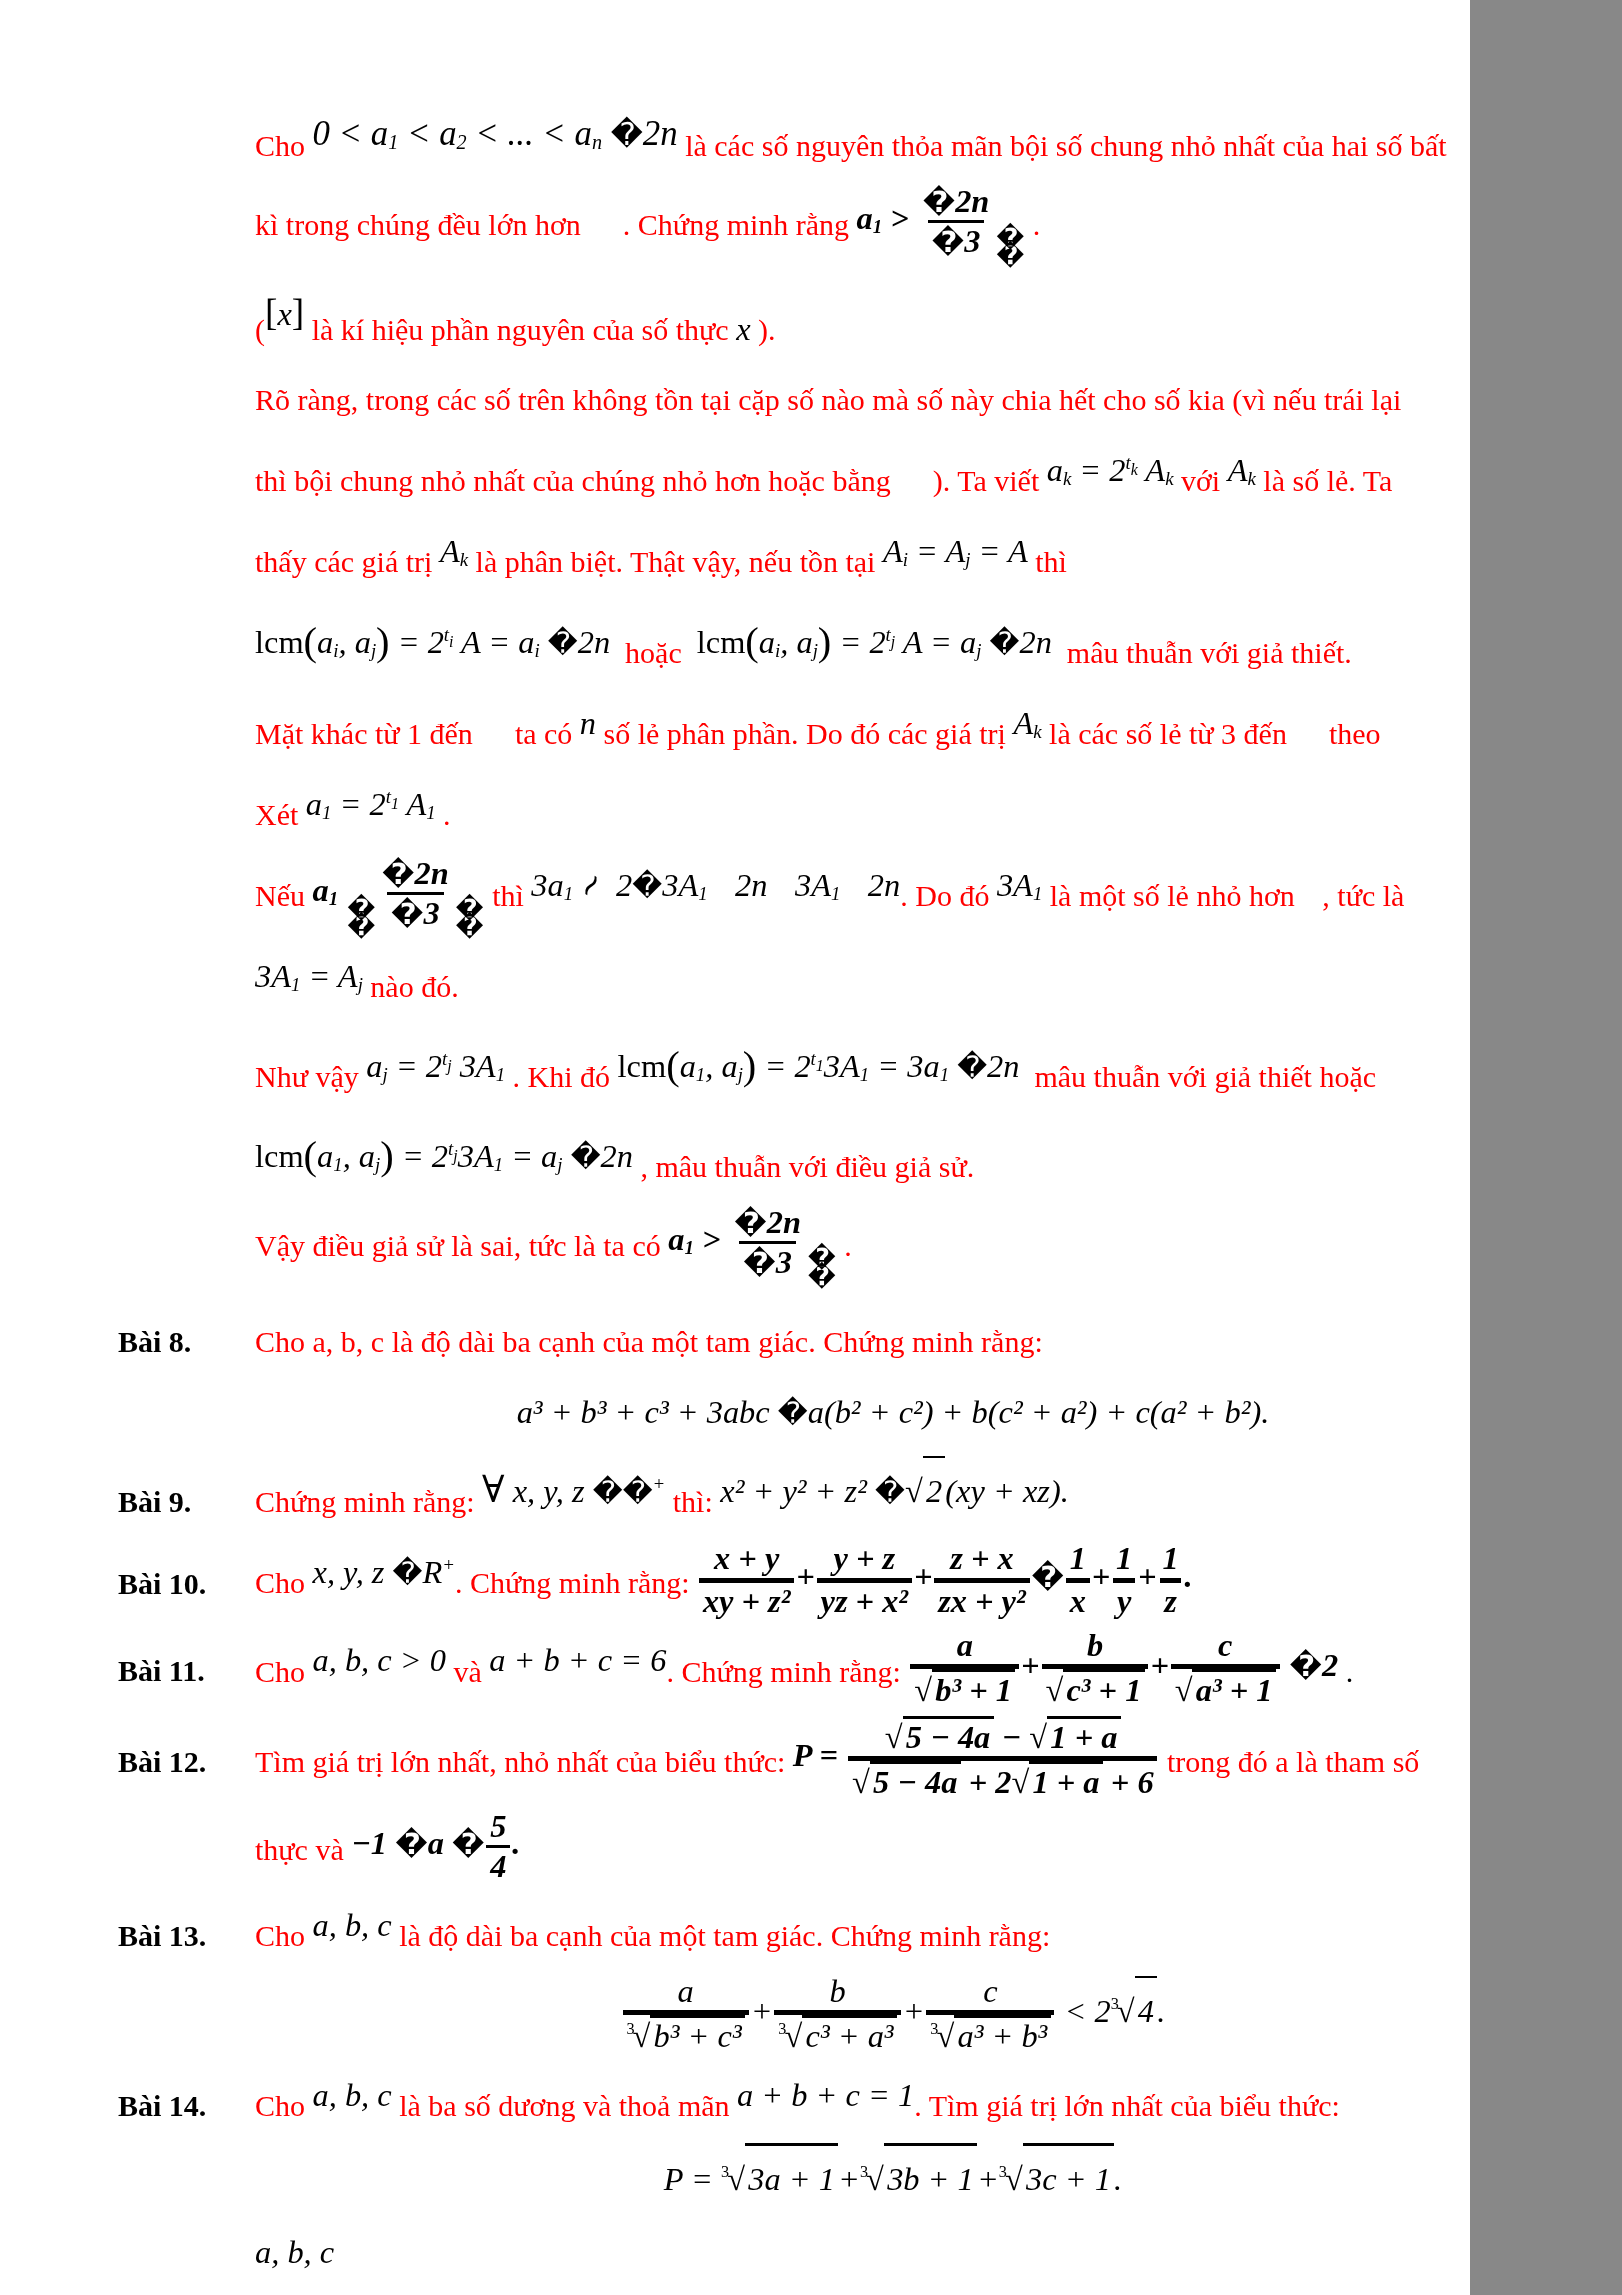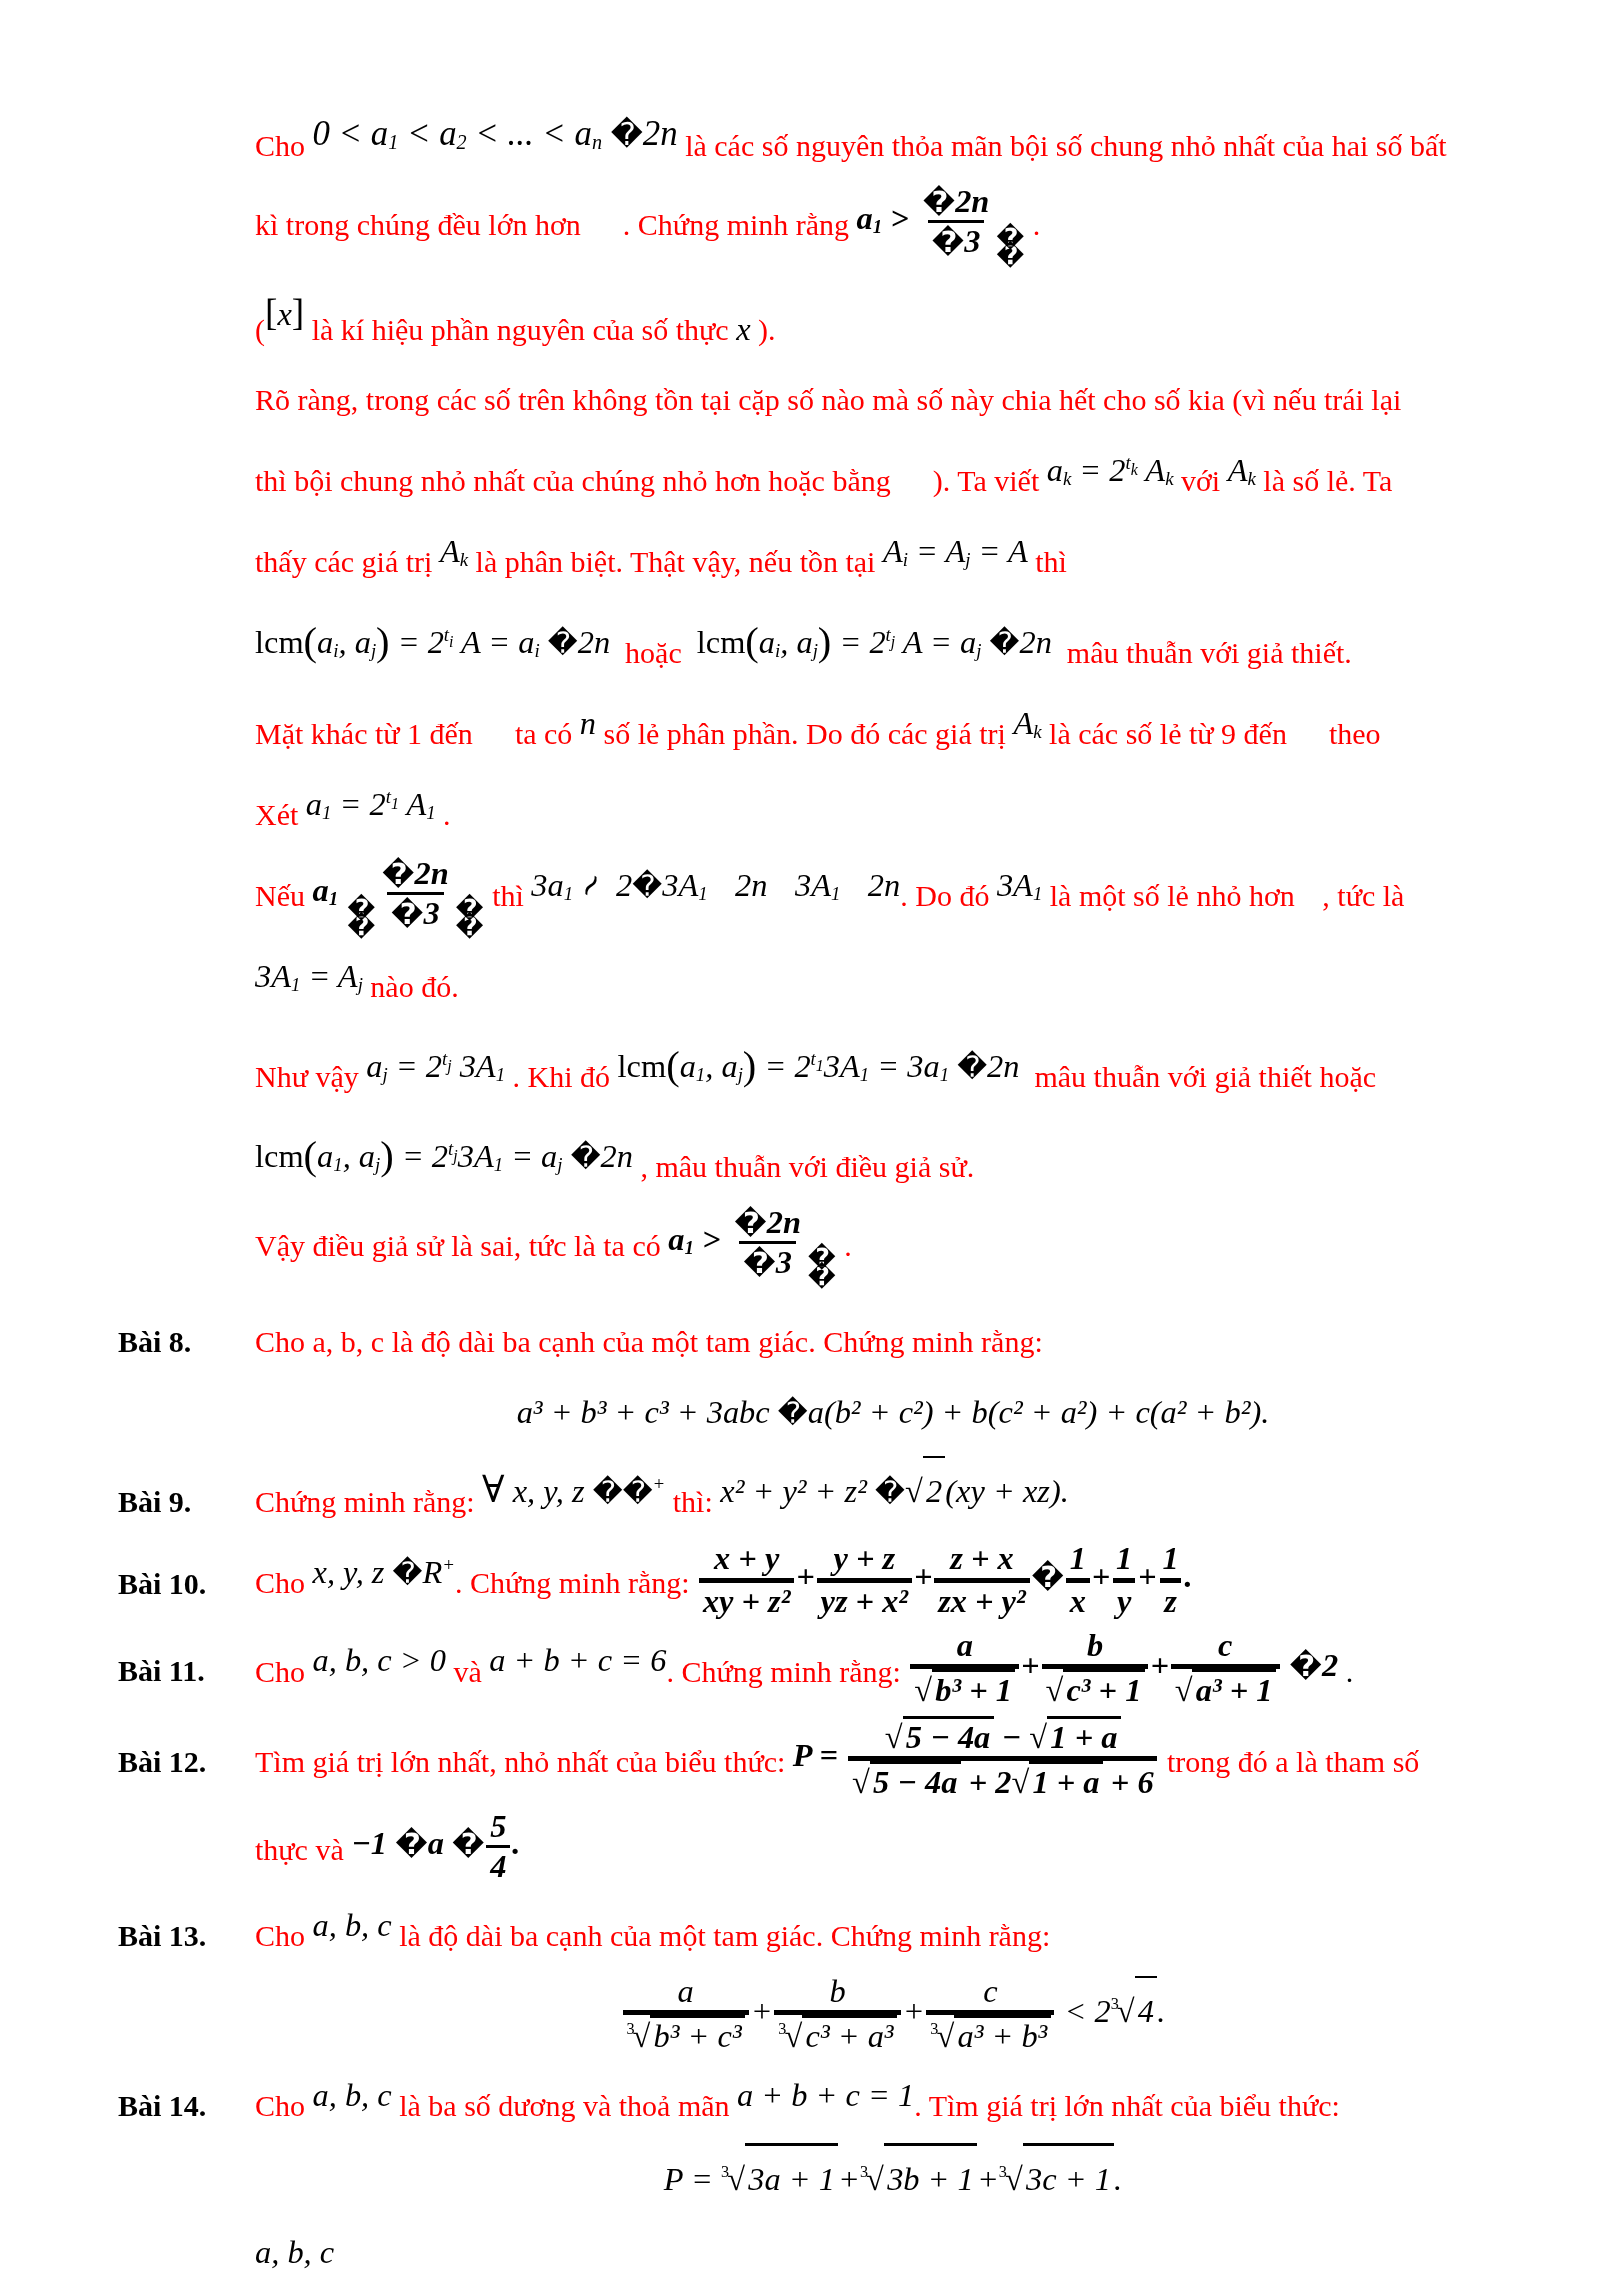--- a/index.html
+++ b/index.html
@@ -1,16 +1,16 @@
 <!DOCTYPE html>
 <html style="font-size:10.5px"><head>
 <meta charset="utf-8">
 <style>
   html,body{margin:0;padding:0;background:#888;}
-  .page{position:relative;width:1622px;height:2295px;background:#ffffff;overflow:hidden;
+  .page{position:relative;width:1470px;height:2295px;background:#ffffff;overflow:hidden;
         font-family:"Liberation Serif","DejaVu Serif",serif;font-size:30px;color:#000;}
   .content{position:absolute;left:255px;top:98px;width:1276px;}
   p{margin:0 0 6.5px 0;white-space:nowrap;line-height:2.05;}
   .ctr{text-align:center;}
   .r{color:#ff0000;}
   .m{font-style:italic;font-size:1.08em;color:#000;}
   .big{font-size:1.16em;}
   .mr{display:inline-block;vertical-align:.32em;}
   .mr2{display:inline-block;vertical-align:.18em;font-weight:bold;}
   .q{font-style:normal;font-family:"DejaVu Sans",sans-serif;font-size:.9em;}
@@ -69,21 +69,21 @@
 
   <p>
     <span class="r">thấy các giá trị </span><span class="m mr"><span>A</span><span class="sb">k</span></span> <span class="r"> là phân biệt. Thật vậy, nếu tồn tại </span><span class="m mr"><span>A</span><span class="sb">i</span><span> = A</span><span class="sb">j</span><span> = A</span></span> <span class="r"> thì</span>
   </p>
 
   <p>
     <span class="m mr"><span style="font-style:normal">lcm</span><span class="bp">(</span><span>a</span><span class="sb">i</span><span>, a</span><span class="sb">j</span><span class="bp">)</span><span> = 2</span><span class="sp"><span>t</span><span class="sb">i</span></span><span> A = a</span><span class="sb">i</span> <span class="q">�</span><span>2n</span></span>&nbsp;&nbsp;<span class="r">hoặc</span>&nbsp;&nbsp;<span class="m mr"><span style="font-style:normal">lcm</span><span class="bp">(</span><span>a</span><span class="sb">i</span><span>, a</span><span class="sb">j</span><span class="bp">)</span><span> = 2</span><span class="sp"><span>t</span><span class="sb">j</span></span><span> A = a</span><span class="sb">j</span> <span class="q">�</span><span>2n</span></span>&nbsp;&nbsp;<span class="r">mâu thuẫn với giả thiết.</span>
   </p>
 
   <p>
-    <span class="r">Mặt khác từ 1 đến</span><span class="g"></span><span class="r">ta có </span><span class="m mr">n</span><span class="r"> số lẻ phân phần. Do đó các giá trị </span><span class="m mr"><span>A</span><span class="sb">k</span></span> <span class="r"> là các số lẻ từ  9 đến</span><span class="g"></span><span class="r">theo</span>
+    <span class="r">Mặt khác từ 1 đến</span><span class="g"></span><span class="r">ta có </span><span class="m mr">n</span><span class="r"> số lẻ phân phần. Do đó các giá trị </span><span class="m mr"><span>A</span><span class="sb">k</span></span> <span class="r"> là các số lẻ từ  3 đến</span><span class="g"></span><span class="r">theo</span>
   </p>
 
 
   <p>
     <span class="r">Xét </span><span class="m mr"><span>a</span><span class="sb">1</span><span> = 2</span><span class="sp"><span>t</span><span class="sb">1</span></span><span> A</span><span class="sb">1</span></span> <span class="r">.</span>
   </p>
 
   <p>
     <span class="r">Nếu </span><span class="m mr2"><span>a</span><span class="sb">1</span> <span class="stack">
             <span class="q">�</span>

